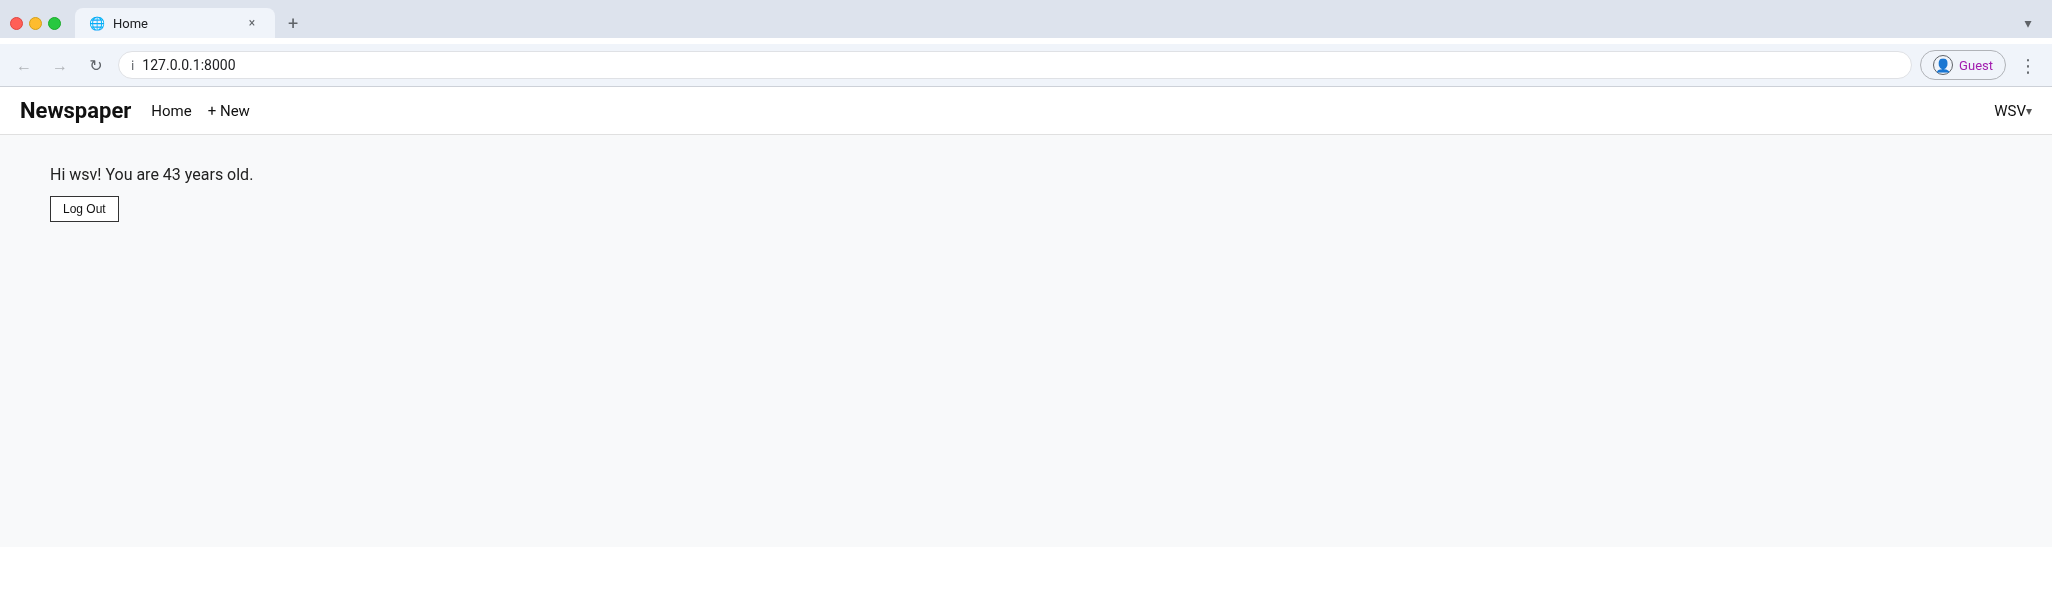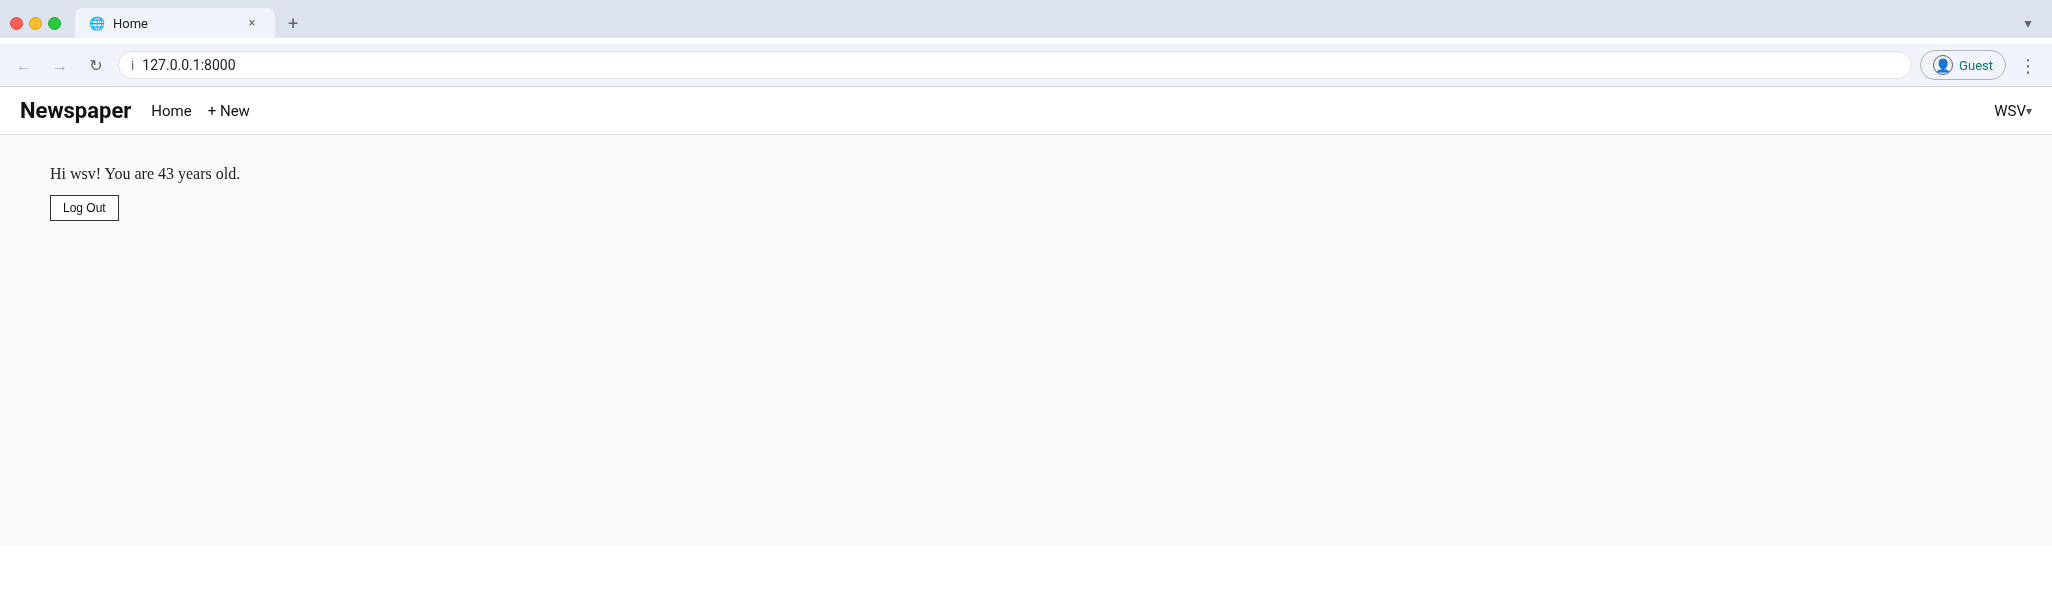--- a/index.html
+++ b/index.html
@@ -155,21 +155,21 @@
       border: 1.5px solid #5f6368;
       display: flex;
       align-items: center;
       justify-content: center;
       font-size: 13px;
       color: #5f6368;
     }
 
     .profile-label {
       font-size: 13px;
-      color: #0f766e;
+      color: #a21caf;
     }
 
     .menu-btn {
       width: 28px;
       height: 28px;
       display: flex;
       align-items: center;
       justify-content: center;
       cursor: pointer;
       color: #5f6368;
@@ -227,21 +227,20 @@
 
     
     .main-content {
       padding: 30px 50px;
     }
 
     .greeting-text {
       font-size: 16px;
       color: #222;
       margin-bottom: 12px;
-      font-family: Liberation Serif, serif;
     }
 
     .logout-btn {
       display: inline-block;
       padding: 5px 12px;
       border: 1px solid #333;
       background: #fff;
       font-size: 12px;
       color: #111;
       cursor: pointer;

